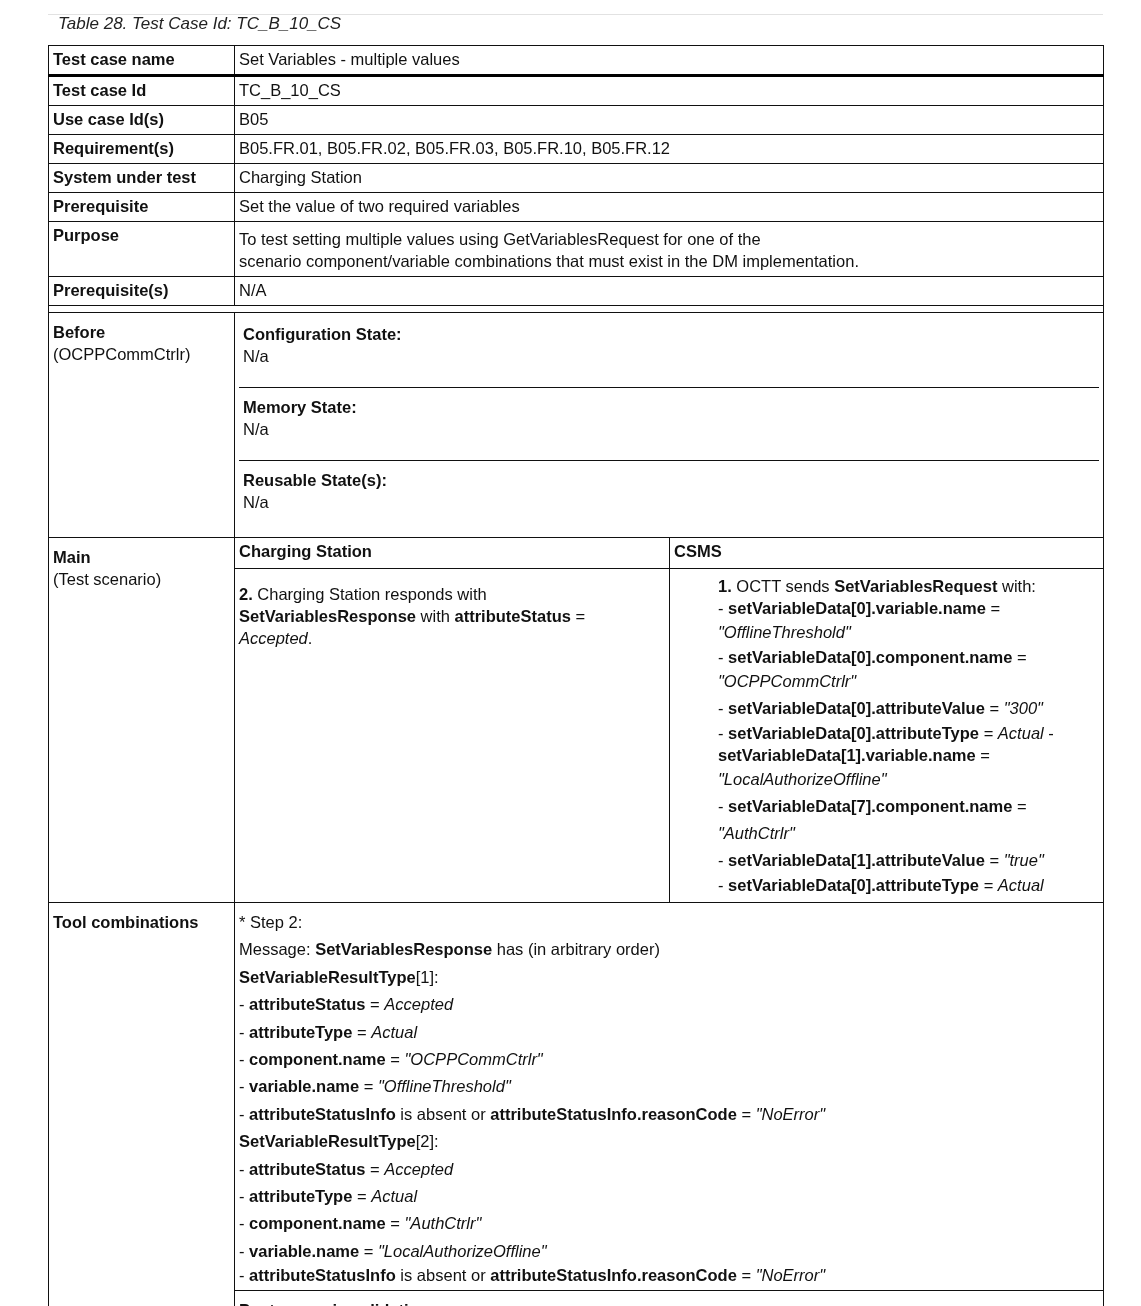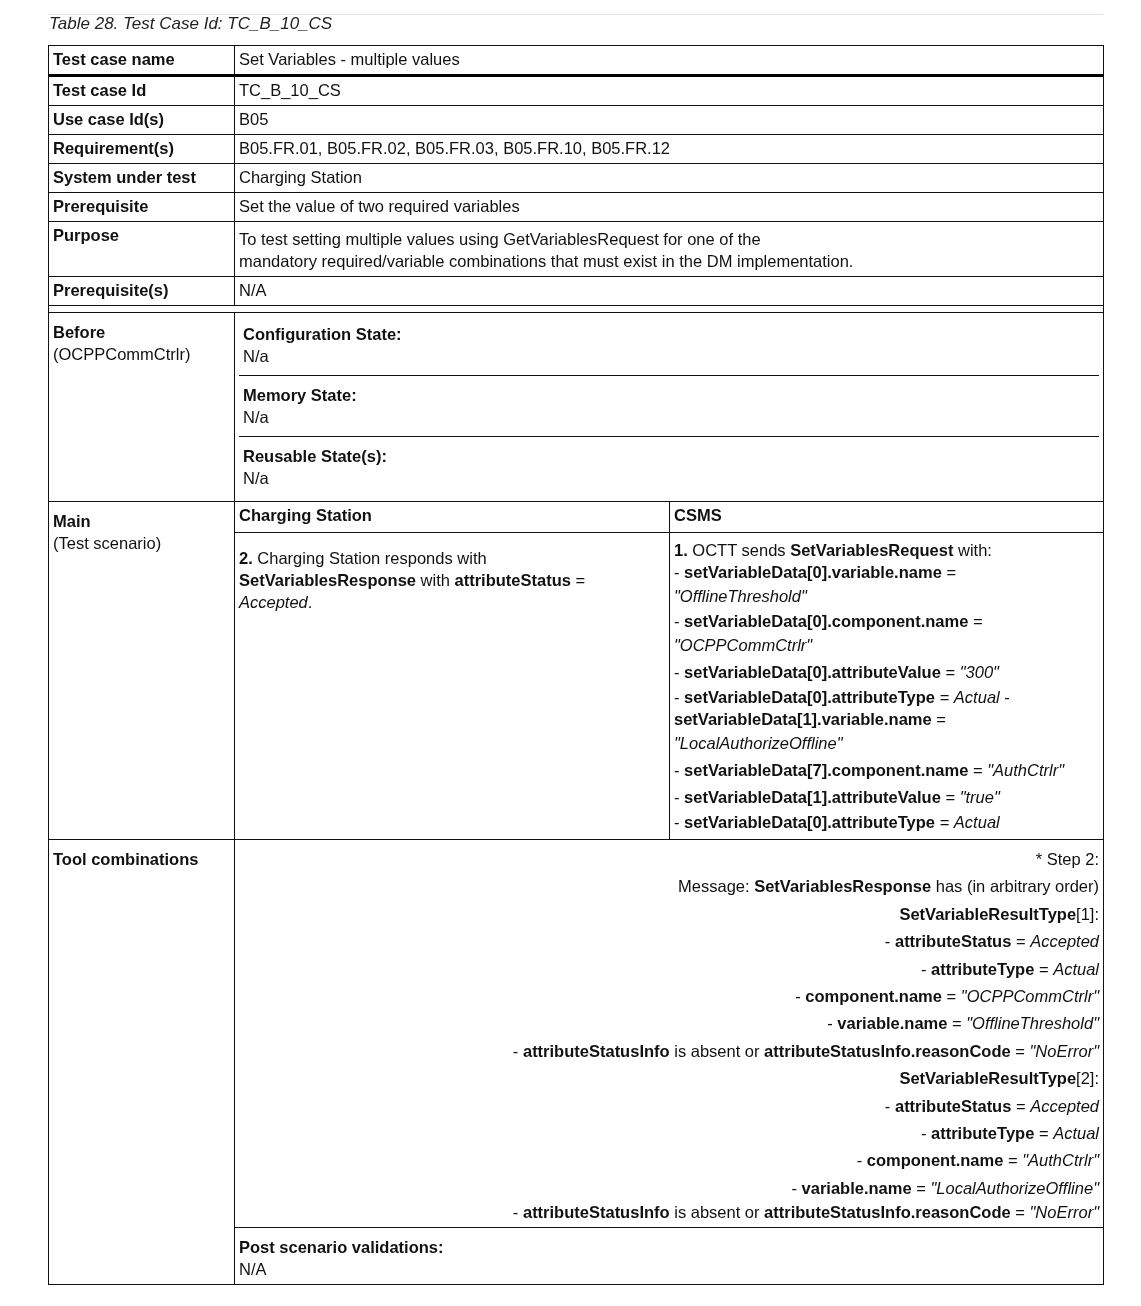--- a/index.html
+++ b/index.html
@@ -3,43 +3,43 @@
   <meta charset="utf-8">
   <style>
     html, body { margin: 0; padding: 0; background: #ffffff; }
     body {
       width: 1141px; height: 1306px; position: relative; overflow: hidden;
       font-family: "Liberation Sans", "DejaVu Sans", sans-serif;
       color: #111; font-size: 16.5px;
     }
     .top-rule { position: absolute; left: 48px; top: 14px; width: 1055px; height: 1px; background: #e2e2e2; }
     .caption {
-      position: absolute; left: 49px; top: 14px; font-style: italic; font-size: 17px; color: #222;
+      position: absolute; left: 58px; top: 14px; font-style: italic; font-size: 17px; color: #222;
     }
     table.tc {
       position: absolute; left: 48px; top: 45px; width: 1056px;
       border-collapse: collapse; table-layout: fixed;
     }
     table.tc td {
       border: 1.5px solid #111; vertical-align: top; padding: 2px 4px 4px 4px;
       line-height: 22px; font-size: 16.5px;
     }
     td.label { font-weight: bold; width: 177px; }
     tr.head-row td { border-bottom: 3px solid #000; }
     tr.spacer td { height: 6px; padding: 0; }
     .sub { font-weight: normal; }
     b { font-weight: bold; }
     i { font-style: italic; }
     td.nopad { padding: 0; }
-    .state-cell { padding: 8px 4px 8px 4px; border-bottom: 1.5px solid #111; line-height: 22px; }
+    .state-cell { padding: 8px 4px 20px 4px; border-bottom: 1.5px solid #111; line-height: 22px; }
     .state-cell:last-child { border-bottom: none; }
     .line { display: block; }
-    .csms-lines .line { line-height: 22px; }
+    .csms-lines .line { line-height: 22px; margin-left: 44px; }
     .csms-lines .tall { line-height: 27px; }
-    .tv .line { line-height: 27.4px; text-align: right; }
+    .tv .line { line-height: 27.4px; }
     .tv .tight { line-height: 21px; }
   </style>
 </head>
 <body>
 
 <div class="top-rule"></div>
 <div class="caption">Table 28. Test Case Id: TC_B_10_CS</div>
 
 <table class="tc">
   <colgroup>
@@ -70,21 +70,21 @@
     <td colspan="2">Charging Station</td>
   </tr>
   <tr>
     <td class="label">Prerequisite</td>
     <td colspan="2">Set the value of two required variables</td>
   </tr>
   <tr>
     <td class="label">Purpose</td>
     <td colspan="2" style="padding-top:6px">
       <span class="line">To test setting multiple values using GetVariablesRequest for one of the</span>
-      <span class="line">mandatory required/variable combinations that must exist in the DM implementation.</span>
+      <span class="line">scenario component/variable combinations that must exist in the DM implementation.</span>
     </td>
   </tr>
   <tr>
     <td class="label">Prerequisite(s)</td>
     <td colspan="2">N/A</td>
   </tr>
   <tr class="spacer">
     <td colspan="3"></td>
   </tr>
 

